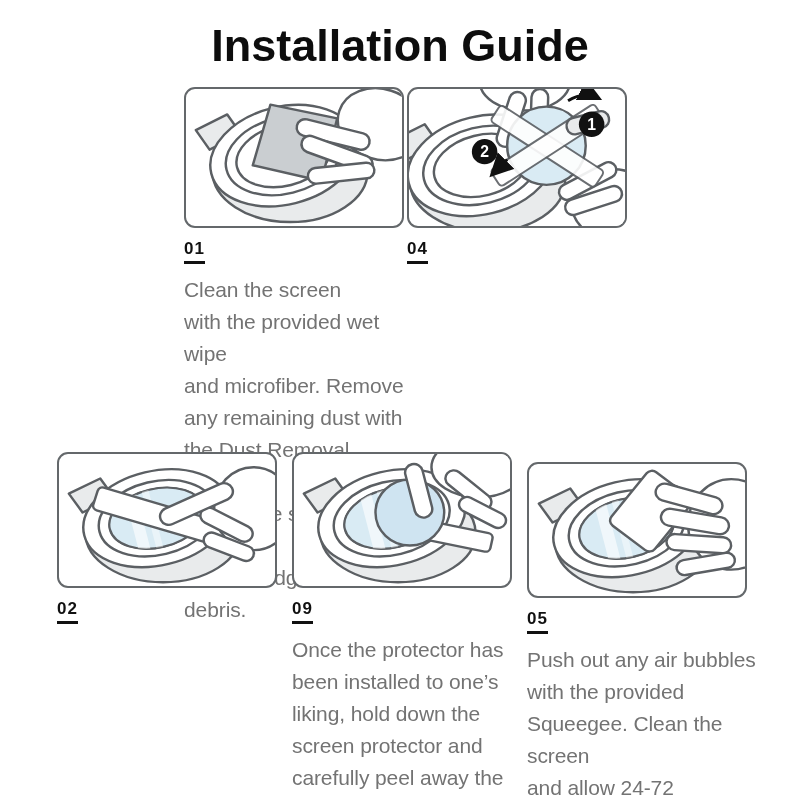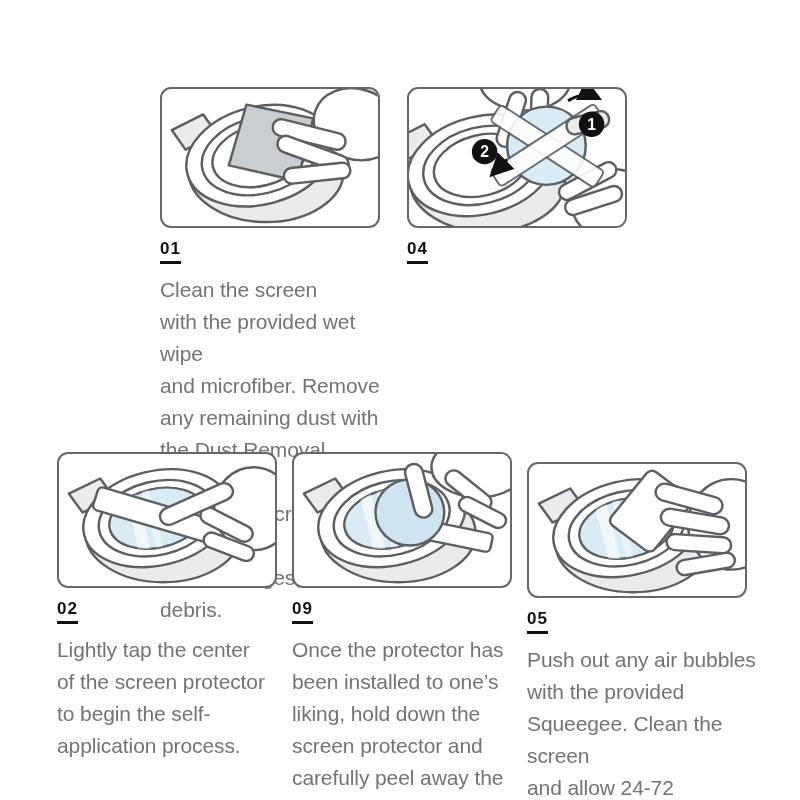--- a/index.html
+++ b/index.html
@@ -1,21 +1,21 @@
 <!DOCTYPE html>
 <html><head>
 <meta charset="utf-8">
 <style>
   html,body{margin:0;padding:0;background:#ffffff;}
   .page{position:relative;width:800px;height:800px;background:#ffffff;
         font-family:"Liberation Sans",sans-serif;overflow:hidden;}
   .title{position:absolute;top:20px;left:0;right:0;margin:0;text-align:center;
          font-size:45px;font-weight:bold;color:#0d0d0d;letter-spacing:0;}
   .step{position:absolute;width:220px;}
-  .s1{left:160px;top:87px}
+  .s1{left:184px;top:87px}
   .s2{left:407px;top:87px}
   .s3{left:57px;top:452px}
   .s4{left:292px;top:452px}
   .s5{left:527px;top:462px}
   .panel{width:220px;height:141px;border:2px solid #64686b;border-radius:11px;
          background:#fff;box-sizing:border-box;overflow:hidden;}
   .row2 .panel{height:136px}
   .panel svg{display:block;width:100%;height:100%;}
   .num{display:inline-block;margin-top:11px;font-size:17px;font-weight:bold;color:#111;
        border-bottom:3px solid #111;padding-bottom:2px;letter-spacing:1px;}
@@ -54,20 +54,21 @@
           <rect x="74" y="30" width="12" height="78" fill="#ffffff" opacity="0.6"></rect>
           <rect x="92" y="30" width="7" height="78" fill="#ffffff" opacity="0.45"></rect>
         </g>
       </g>
     </g>
   </defs>
 </svg>
 
 <div class="page">
 
+  <h1 class="title">Installation Guide</h1>
 
   <section class="step s1">
     <div class="panel">
       <svg viewBox="0 0 220 140" preserveAspectRatio="none">
         <g>
             <use href="#sym-watch"></use>
           </g>
         <path d="M86,16 L154,30 L138,94 L68,78 Z" class="art" fill="#caced1"></path>
         <g class="art hand">
           <ellipse cx="198" cy="36" rx="44" ry="36" transform="rotate(18 198 36)"></ellipse>
@@ -136,24 +137,20 @@
         <rect x="34" y="56" width="150" height="25" rx="5" transform="rotate(17 110 68)" class="art" fill="#ffffff"></rect>
         <g class="art hand">
           <ellipse cx="198" cy="58" rx="40" ry="44"></ellipse>
           <rect x="142" y="66" width="58" height="17" rx="8.5" transform="rotate(28 170 74)"></rect>
           <rect x="146" y="90" width="54" height="16" rx="8" transform="rotate(22 172 98)"></rect>
           <rect x="100" y="44" width="80" height="18" rx="9" transform="rotate(-25 140 53)"></rect>
         </g>
       </svg>
     </div>
     <span class="num">02</span>
-    <p class="desc">Lightly tap the center
-of the screen protector
-to begin the self-
-application process.</p>
   </section>
 
   <section class="step s4 row2">
     <div class="panel">
       <svg viewBox="0 0 220 140" preserveAspectRatio="none">
         <g>
             <use href="#sym-watch"></use>
           </g>
         <g>
             <use href="#sym-glass"></use>

